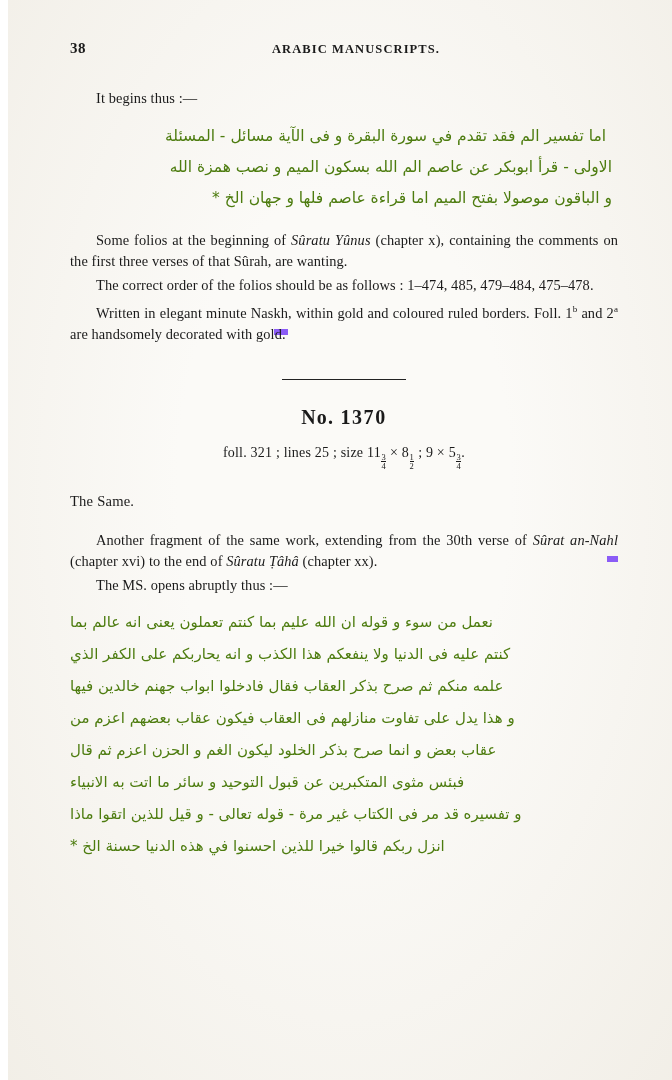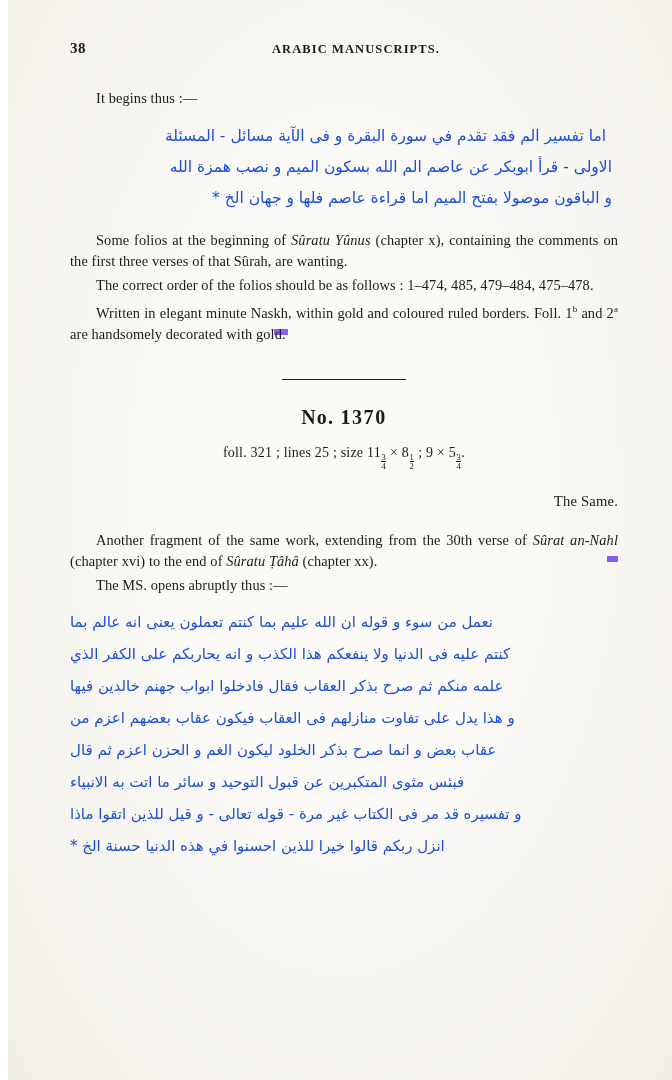--- a/index.html
+++ b/index.html
@@ -81,21 +81,21 @@
   
   .arabic-block {
     direction: rtl;
     text-align: right;
     font-family: "DejaVu Sans", sans-serif;
     font-size: 15.5px;
     line-height: 31px;
     letter-spacing: 0.3px;
     margin: 12px 0 16px 0;
     padding-right: 6px;
-    color: #1d4ed8;
+    color: #4d7c0f;
   }
   .arabic-block .ln {
     display: block;
     white-space: nowrap;
   }
   .arabic-block.lower {
     font-size: 15px;
     line-height: 32px;
     margin-top: 10px;
   }
@@ -126,21 +126,21 @@
     display: inline-flex;
     flex-direction: column;
     vertical-align: -0.35em;
     font-size: 8.5px;
     line-height: 8.5px;
     text-align: center;
     margin: 0 0.5px;
   }
   .vf .den { border-top: 1px solid #1a1a1a; }
   .sec-same {
-    text-align: right;
+    text-align: left;
     font-size: 14.6px;
     margin: 0 0 20px 0;
     letter-spacing: 0.2px;
   }
 </style>
 </head>
 <body>
 
 <div class="page">
   <div class="content">

